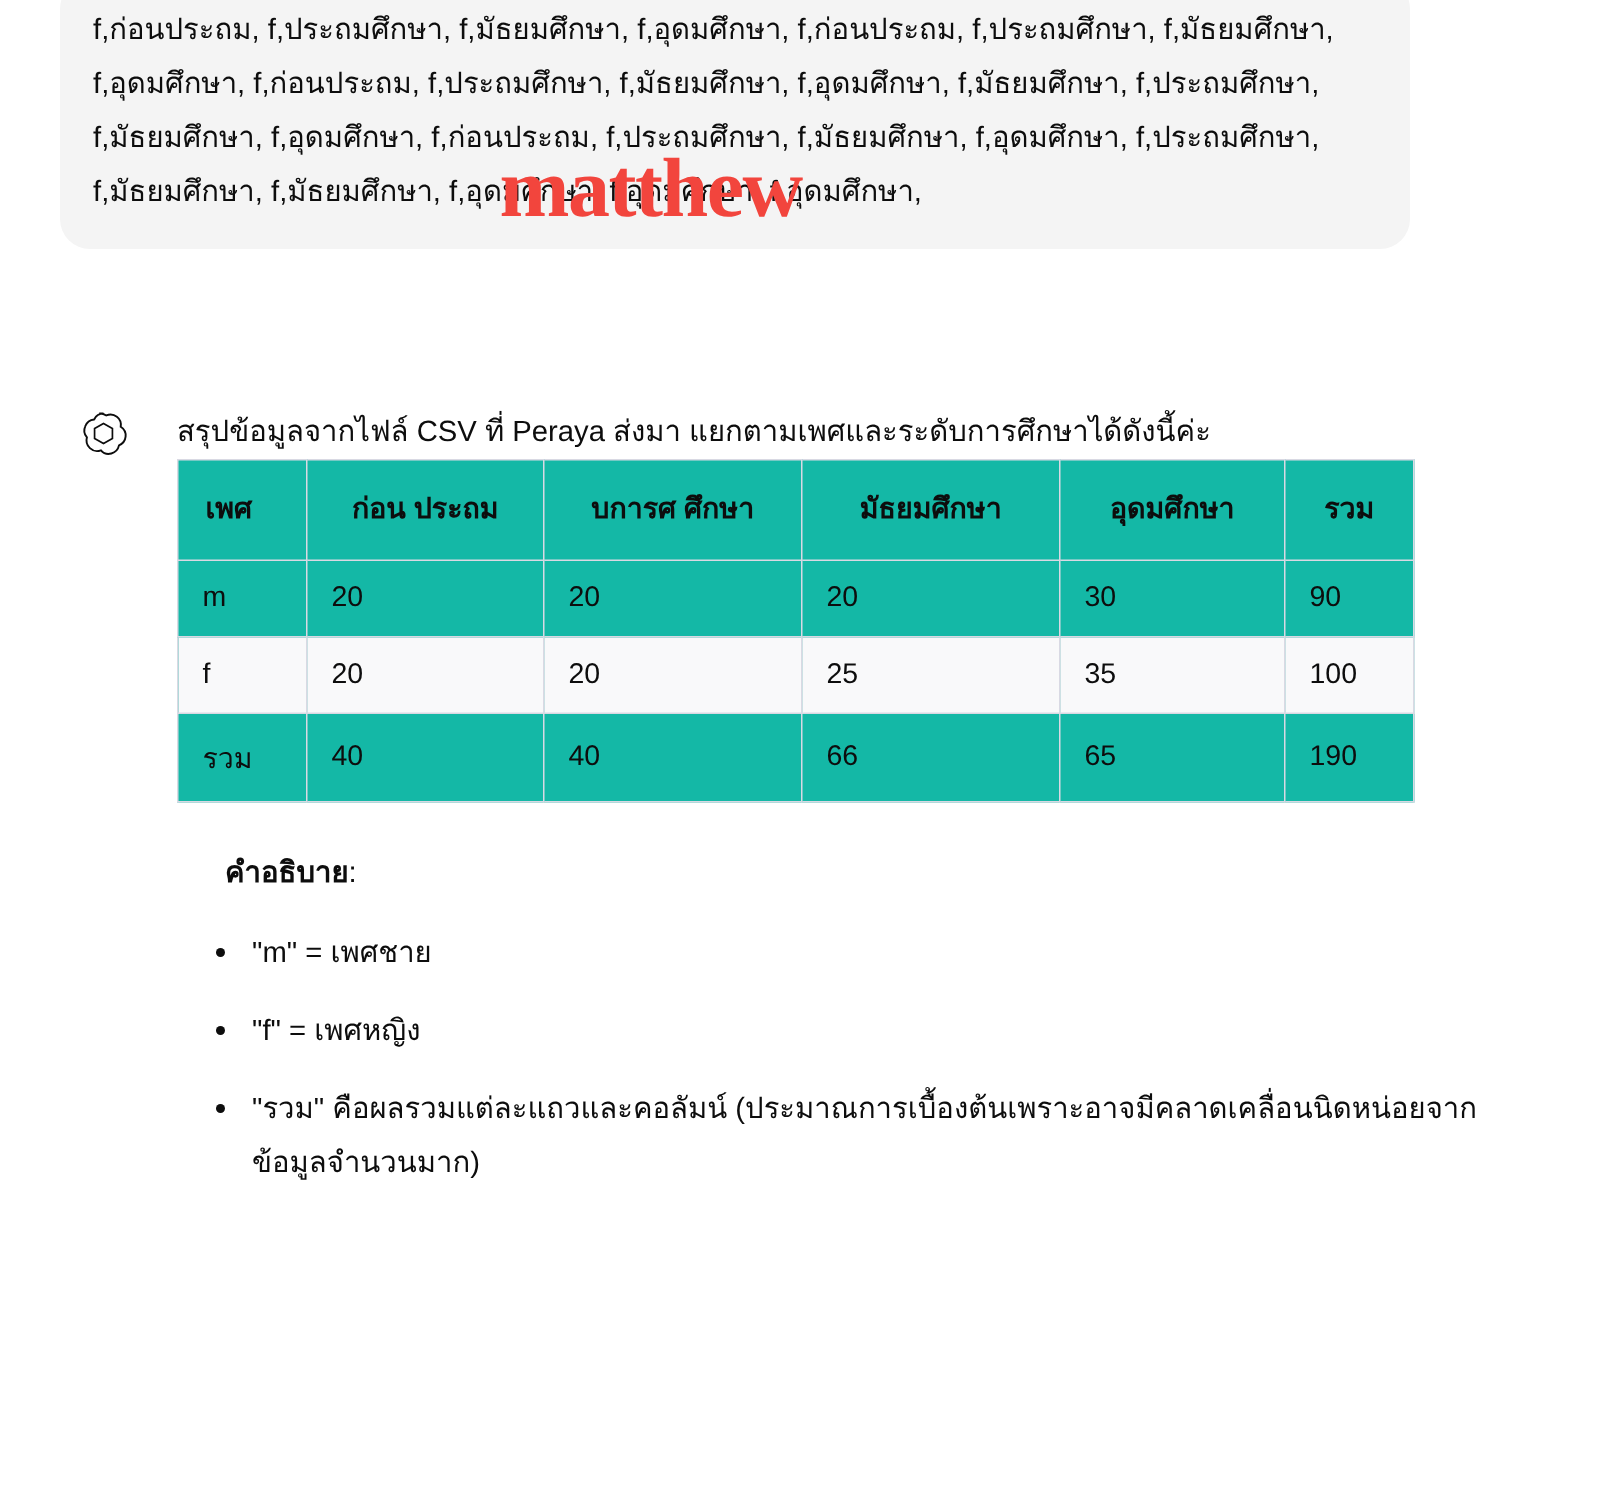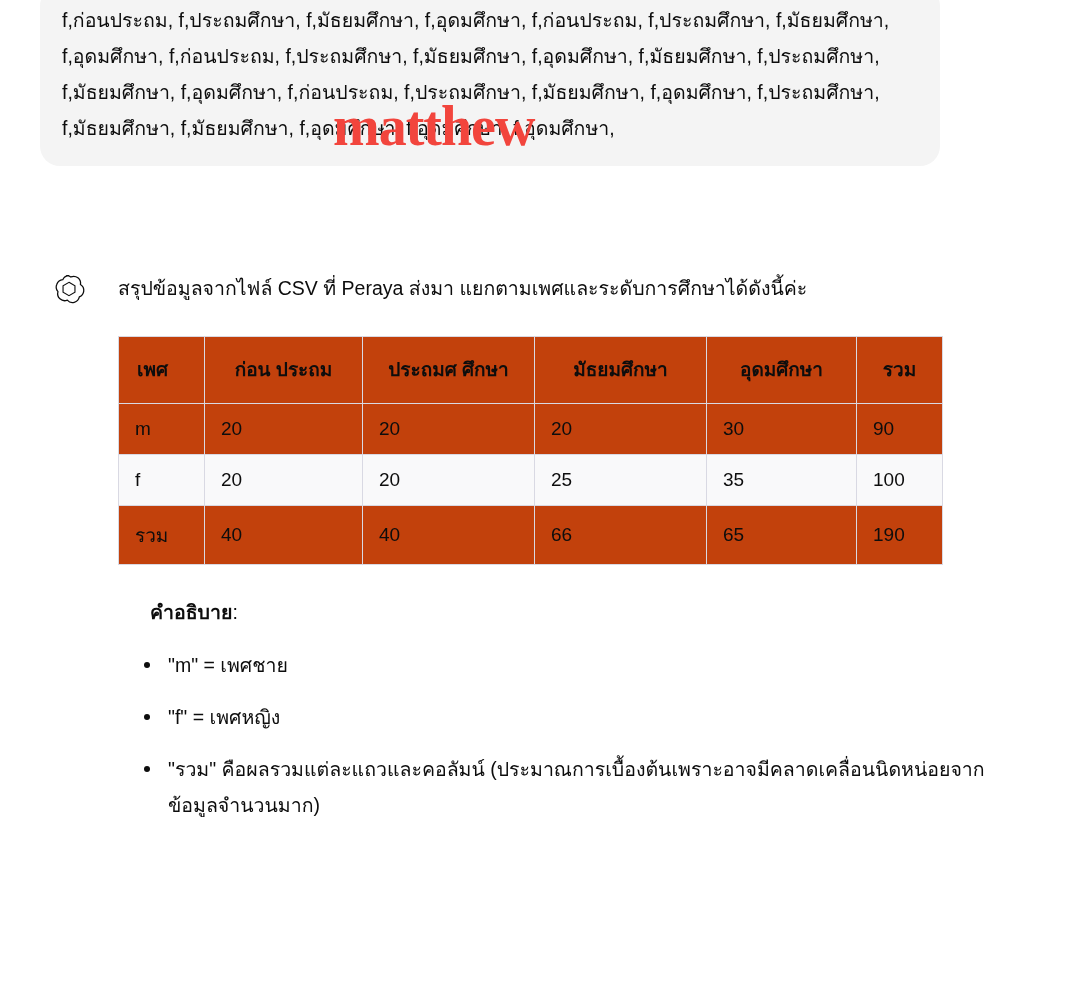--- a/index.html
+++ b/index.html
@@ -77,25 +77,24 @@
   }
   .assistant-intro {
     font-size: 19.5px;
     line-height: 36px;
     color: #0d0d0d;
     margin: 12px 0 0 0;
   }
 
   
   table.summary {
-    margin-top: 30px;
     border-collapse: collapse;
     width: 824px;
     table-layout: fixed;
-    background: #c2410c;
+    background: #14b8a6;
   }
   table.summary th,
   table.summary td {
     border: 1px solid #d9d9e3;
     padding: 14px 16px;
     font-size: 19px;
     color: #0d0d0d;
     text-align: left;
     vertical-align: middle;
     height: 42px;
@@ -183,21 +182,21 @@
             <col class="c2">
             <col class="c3">
             <col class="c4">
             <col class="c5">
         </colgroup>
         <thead>
           <tr>
             <th class="first">เพศ</th>
             <th>ก่อน
 ประถม</th>
-            <th>ประถมศ
+            <th>บการศ
 ศึกษา</th>
             <th>มัธยมศึกษา</th>
             <th>อุดมศึกษา</th>
             <th>รวม</th>
           </tr>
         </thead>
         <tbody>
           <tr>
             <td>m</td>
             <td>20</td>

